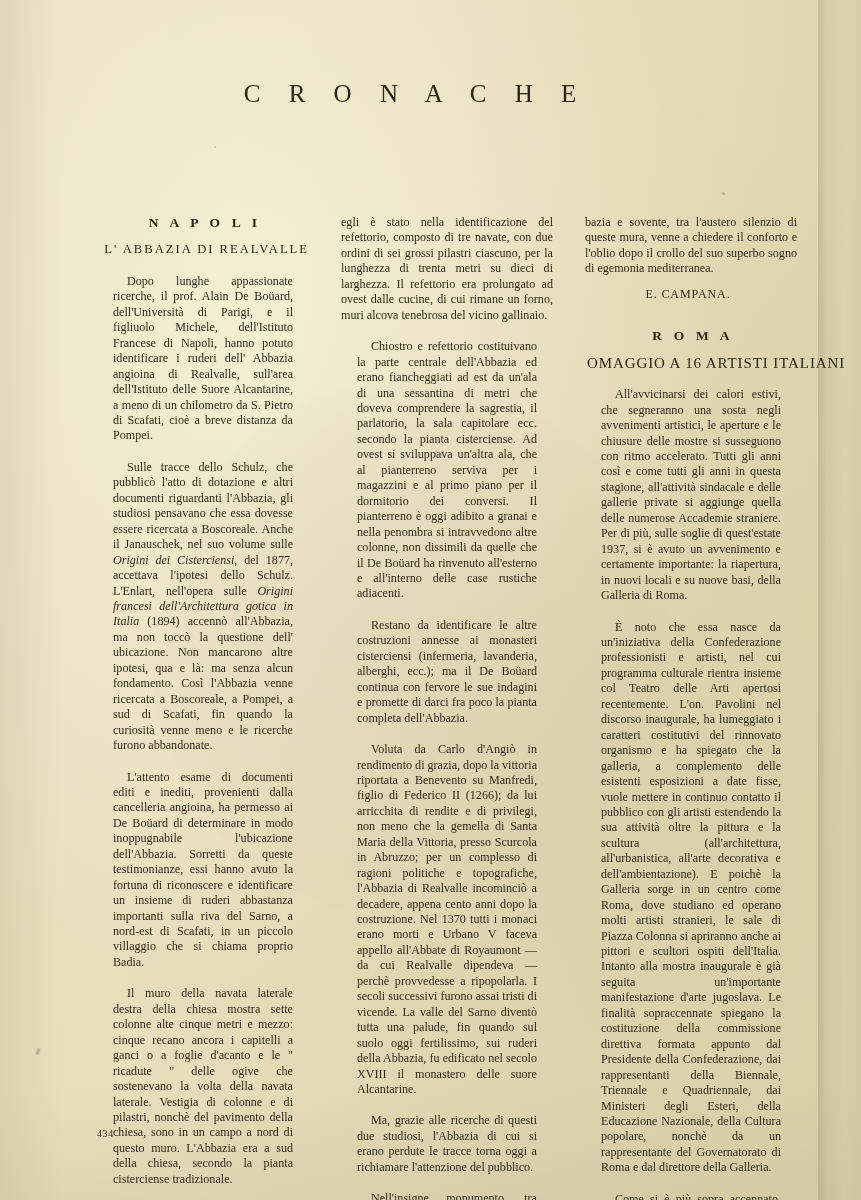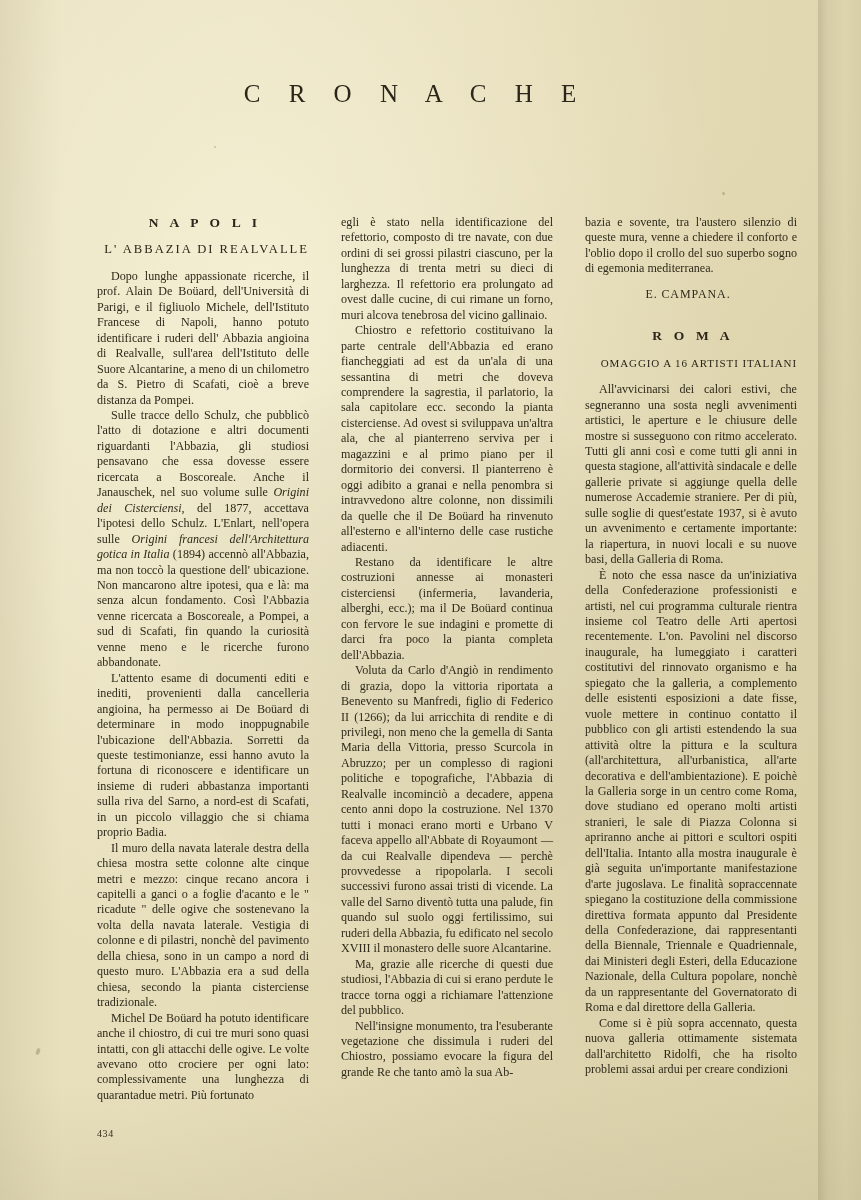--- a/index.html
+++ b/index.html
@@ -119,24 +119,24 @@
     text-align: right;
     font-size: 12.6px;
     letter-spacing: 2.0px;
     margin: 0 0 11px 0;
     color: #2b2619;
     text-indent: 2px;
     white-space: nowrap;
   }
   .article-head.tight {
     letter-spacing: 0.9px;
-    font-size: 11px;
+    font-size: 15px;
   }
   p.para {
-    margin: 0;
+    margin: 16px;
     text-indent: 14px;
   }
   p.cont {
     margin: 0;
     text-indent: 0;
   }
   .it { font-style: italic; }
 
   .byline {
     margin: 10px 0 0 0;

